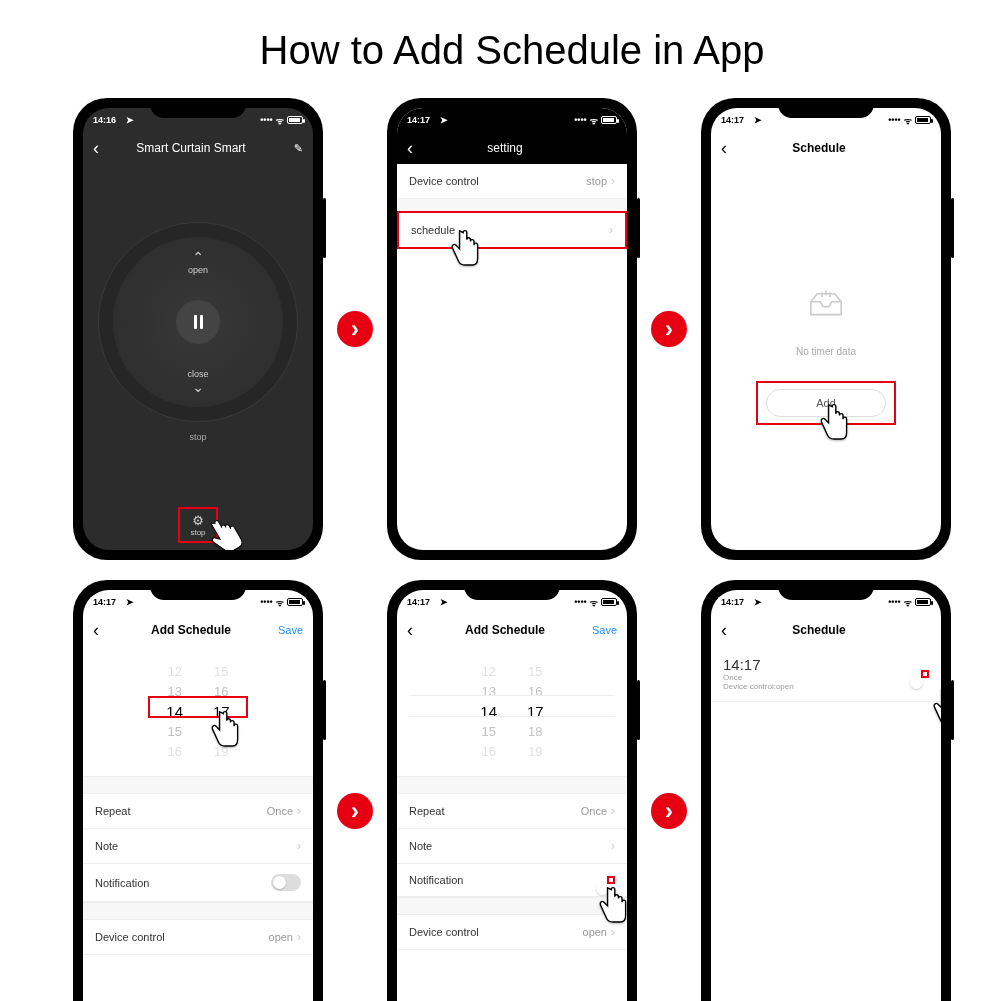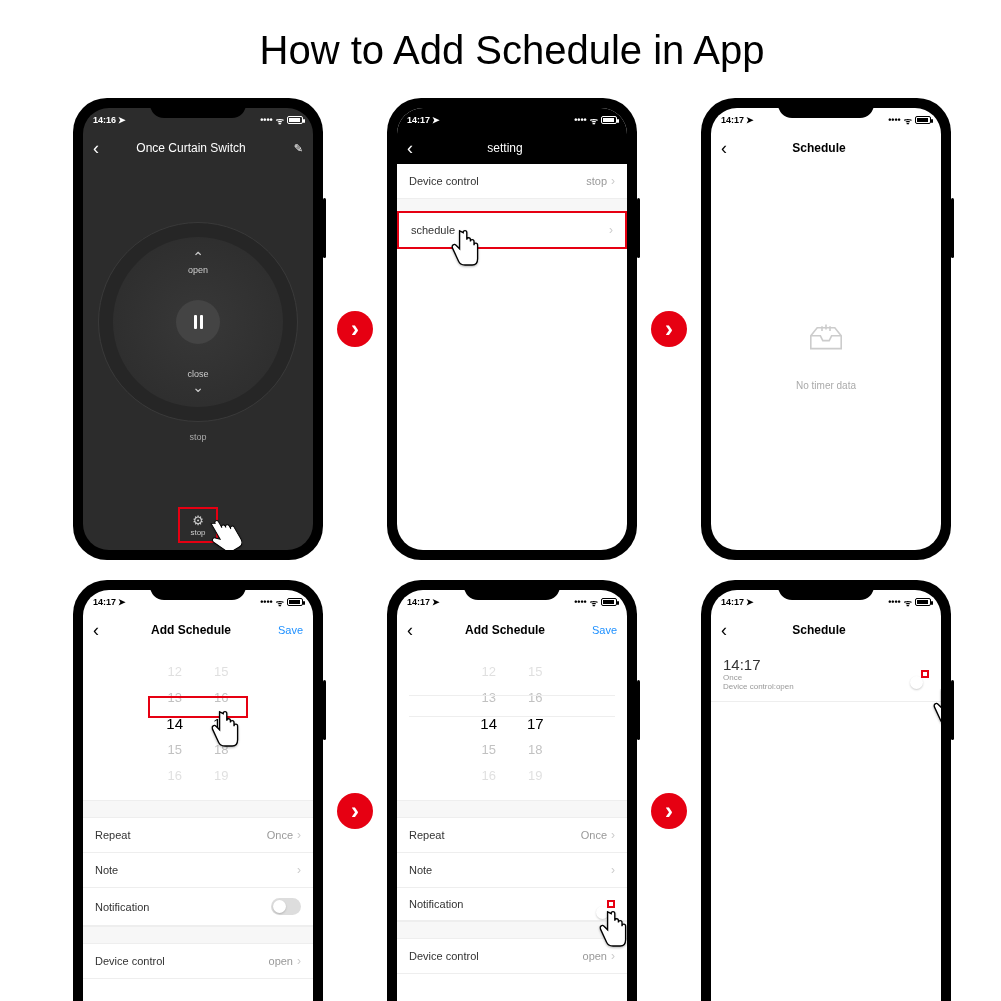--- a/index.html
+++ b/index.html
@@ -29,21 +29,21 @@
   .notch {
     position: absolute; top: 0; left: 50%; transform: translateX(-50%);
     width: 96px; height: 20px; background: #000; border-radius: 0 0 14px 14px; z-index: 5;
   }
   .statusbar {
     height: 24px; display: flex; align-items: center; justify-content: space-between;
     padding: 0 10px; font-size: 9px; font-weight: 600;
   }
   .statusbar.dark { color: #fff; }
   .statusbar.light { color: #000; }
-  .sb-left { display:flex; align-items:center; gap:2px;}
+  .sb-left { display:flex; align-items:center; gap:10px;}
   .sb-right { display:flex; align-items:center; gap:3px;}
   .navbar {
     height: 32px; display: flex; align-items: center; justify-content: space-between;
     padding: 0 10px; font-size: 12px;
   }
   .navbar .back { font-size: 18px; width:20px;}
   .navbar .ntitle { flex:1; text-align:center; font-weight: 500;}
   .navbar .right { width: 34px; text-align:right; font-size:11px;}
   .screen.dark .navbar { color:#fff; }
   
@@ -73,21 +73,21 @@
   .toggle::after{content:"";position:absolute;width:13px;height:13px;border-radius:50%;background:#fff;top:2px;left:2px;box-shadow:0 1px 2px rgba(0,0,0,.2);}
   .toggle.on { background:#07c160;}
   .toggle.on::after{ left:auto; right:2px;}
   .highlight-row { border:2px solid #e60012; position:relative;}
   
   .empty { flex:1; display:flex; flex-direction:column; align-items:center; justify-content:center; gap:24px; color:#aaa; font-size:10px;}
   .add-btn { width:120px; height:28px; border:1px solid #ddd; border-radius:16px; display:flex;align-items:center;justify-content:center;color:#555;font-size:11px; background:#fff;}
   .add-wrap{border:2px solid #e60012; padding:6px 8px; position:relative;}
   
   .picker { display:flex; justify-content:center; gap:30px; padding:10px 0 6px; color:#999; font-size:13px;}
-  .pcol{display:flex;flex-direction:column;align-items:center;gap:8px;}
+  .pcol{display:flex;flex-direction:column;align-items:center;gap:2px;}
   .prow{height:18px; display:flex;align-items:center;}
   .psel{ color:#000; font-size:15px; font-weight:500;}
   .sep { height:18px; background:#f7f7f7; border-top:1px solid #eee; border-bottom:1px solid #eee;}
   .variance { padding:8px 12px; font-size:9px; color:#999;}
   .sched-entry{padding:10px 12px; display:flex; justify-content:space-between; align-items:center; border-bottom:1px solid #eee; position:relative;}
   .sched-entry .t{font-size:15px;color:#333;}
   .sched-entry .d{font-size:8px;color:#999;}
   
   .cursor{position:absolute; width:36px; height:40px; z-index:10;}
   .cursor svg{width:100%;height:100%; filter:drop-shadow(0 1px 1px rgba(0,0,0,.3));}
@@ -120,21 +120,21 @@
             <div class="sb-right">
                 <span>••••</span>
                 <span>ᯤ</span>
                 <span class="battery">
                   <span class="fill"></span>
                 </span>
               </div>
           </div>
           <div class="navbar">
             <div class="back">‹</div>
-            <div class="ntitle">Once Curtain Switch</div>
+            <div class="ntitle">Smart Curtain Smart</div>
             <div class="right">✎</div>
           </div>
           <div class="dial-wrap">
             <div class="dial-outer">
               <div class="dial">
                 <div style="text-align:center">
                   <div style="color:#ccc;font-size:14px">⌃</div>
                   <div class="dial-label">open</div>
                 </div>
                 <div class="dial-center-btn">
@@ -242,20 +242,28 @@
             <div class="right"></div>
           </div>
           <div class="empty">
             <div class="tray-icon">
               <svg viewBox="0 0 50 36">
                   <path d="M6 14 L14 4 H36 L44 14 V30 H6 Z M6 14 H18 L21 20 H29 L32 14 H44"></path>
                   <path d="M20 2 L20 -4 M30 2 L30 -4 M25 0 L25 -6" transform="translate(0,6)"></path>
                 </svg>
             </div>
             <div>No timer data</div>
+            <div class="add-wrap" style="position:relative">
+              <div class="add-btn">Add</div>
+              <div class="cursor" style="left:58px; top:18px;">
+                <svg viewBox="0 0 40 44">
+                    <path fill="#fff" stroke="#000" stroke-width="1.5" d="M14 4 L14 24 L10 20 C8 18 5 20 6 23 L13 38 C14 41 17 42 20 42 L28 42 C32 42 34 39 34 35 L34 20 C34 17 30 17 30 20 L30 16 C30 13 26 13 26 16 L26 14 C26 11 22 11 22 14 L22 6 C22 3 18 3 18 6 Z"></path>
+                  </svg>
+              </div>
+            </div>
           </div>
         </div>
       </div>
     </div>
 
     <div class="cell" style="margin-top:20px">
 
       <div class="phone">
         <div class="notch"></div>
         <div class="screen">

